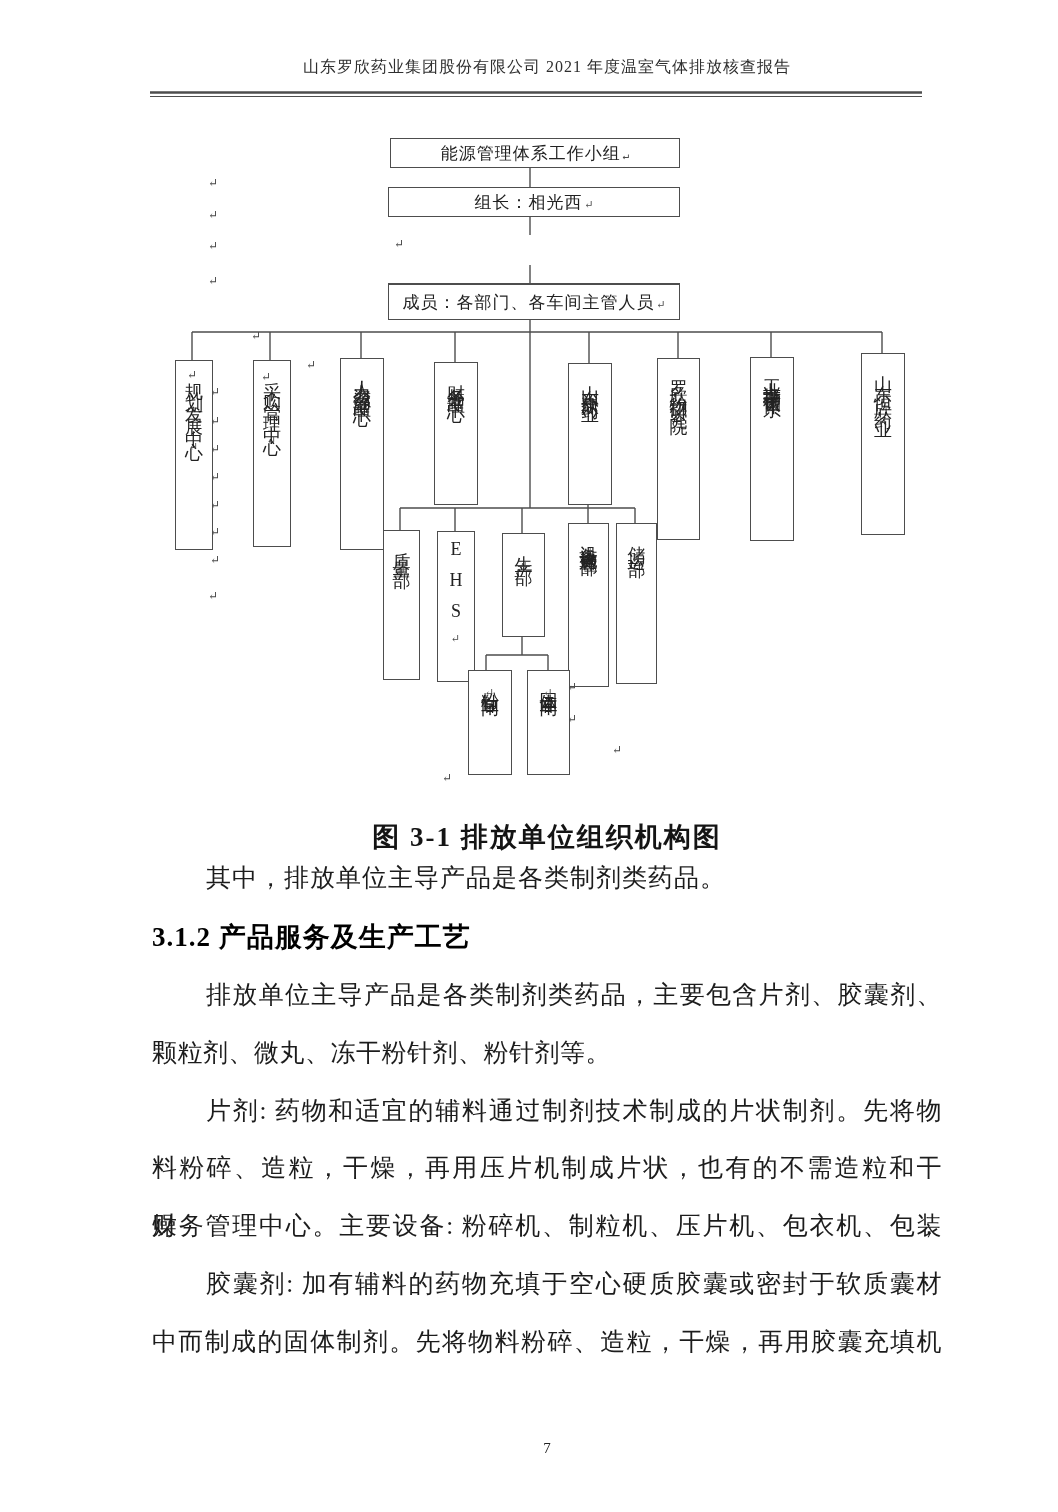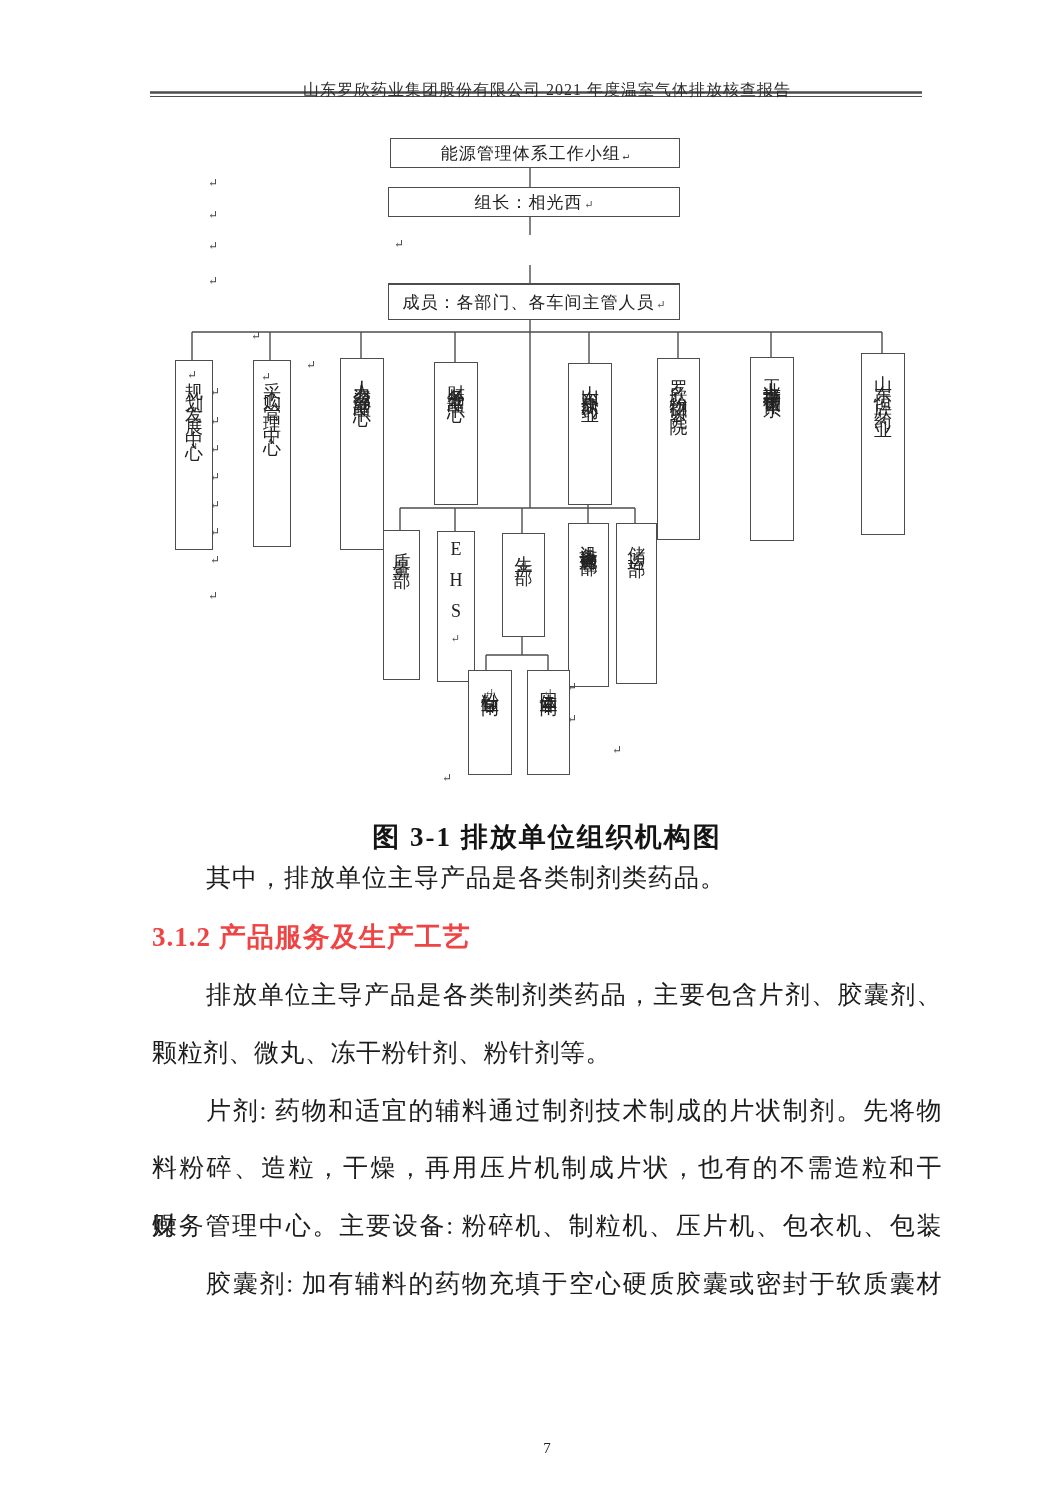--- a/index.html
+++ b/index.html
@@ -2,21 +2,21 @@
 <html><head>
 <meta charset="utf-8">
 <style>
   html,body{margin:0;padding:0;background:#ffffff;}
   .page{
     position:relative;width:1058px;height:1512px;background:#ffffff;
     font-family:"Liberation Serif","DejaVu Serif",serif;color:#1c1c1c;overflow:hidden;
   }
   svg.connectors{position:absolute;left:0;top:0;pointer-events:none;}
   .doc-header{
-    position:absolute;left:152px;top:80px;width:790px;text-align:center;
+    position:absolute;left:152px;top:57px;width:790px;text-align:center;
     font-size:16px;color:#2e2e2e;letter-spacing:1px;white-space:nowrap;
   }
   .hbox{
     position:absolute;border:1.5px solid #4d4d4d;background:#fff;
     display:flex;align-items:center;justify-content:center;
     font-size:17px;color:#222;white-space:nowrap;letter-spacing:1px;
   }
   .vbox{
     position:absolute;border:1.5px solid #4d4d4d;background:#fff;
     display:flex;justify-content:center;
@@ -34,21 +34,21 @@
   .fig-caption{
     position:absolute;left:152px;top:799px;width:790px;text-align:center;
     font-size:27px;font-weight:bold;color:#141414;letter-spacing:2px;margin-top:20px;
   }
   .para-intro{
     position:absolute;left:152px;top:849px;width:790px;line-height:58px;
     font-size:25px;padding-left:54px;box-sizing:border-box;letter-spacing:1px;
   }
   .sec-heading{
     position:absolute;left:152px;top:908px;width:790px;line-height:58px;
-    font-size:27px;font-weight:bold;color:#ef4444;letter-spacing:1px;
+    font-size:27px;font-weight:bold;color:#000000;letter-spacing:1px;
   }
   .body-text{
     position:absolute;left:152px;top:966px;width:790px;font-size:25px;color:#1c1c1c;
   }
   .bline{line-height:57.8px;height:57.8px;letter-spacing:0.5px;}
   .bline.full{text-align:justify;text-align-last:justify;}
   .bline.indent{padding-left:54px;box-sizing:border-box;}
   .page-number{
     position:absolute;left:152px;top:1440px;width:790px;text-align:center;
     font-size:15px;color:#222;
@@ -192,17 +192,18 @@
 
   <div class="sec-heading">3.1.2 产品服务及生产工艺</div>
 
   <div class="body-text">
     <div class="bline indent full">排放单位主导产品是各类制剂类药品，主要包含片剂、胶囊剂、</div>
     <div class="bline">颗粒剂、微丸、冻干粉针剂、粉针剂等。</div>
     <div class="bline indent full">片剂: 药物和适宜的辅料通过制剂技术制成的片状制剂。先将物</div>
     <div class="bline full">料粉碎、造粒，干燥，再用压片机制成片状，也有的不需造粒和干燥，</div>
     <div class="bline full">财务管理中心。主要设备: 粉碎机、制粒机、压片机、包衣机、包装</div>
     <div class="bline indent full">胶囊剂: 加有辅料的药物充填于空心硬质胶囊或密封于软质囊材</div>
+    <div class="bline full">中而制成的固体制剂。先将物料粉碎、造粒，干燥，再用胶囊充填机</div>
   </div>
 
   <div class="page-number">7</div>
 
 </div>
 
 </body></html>

